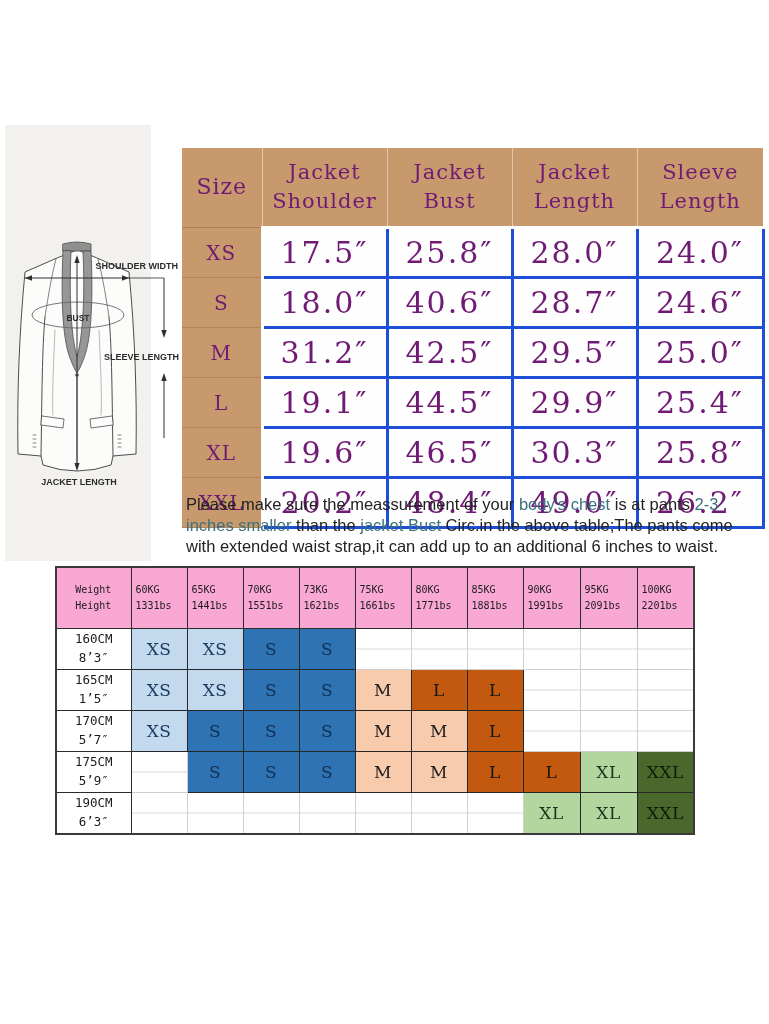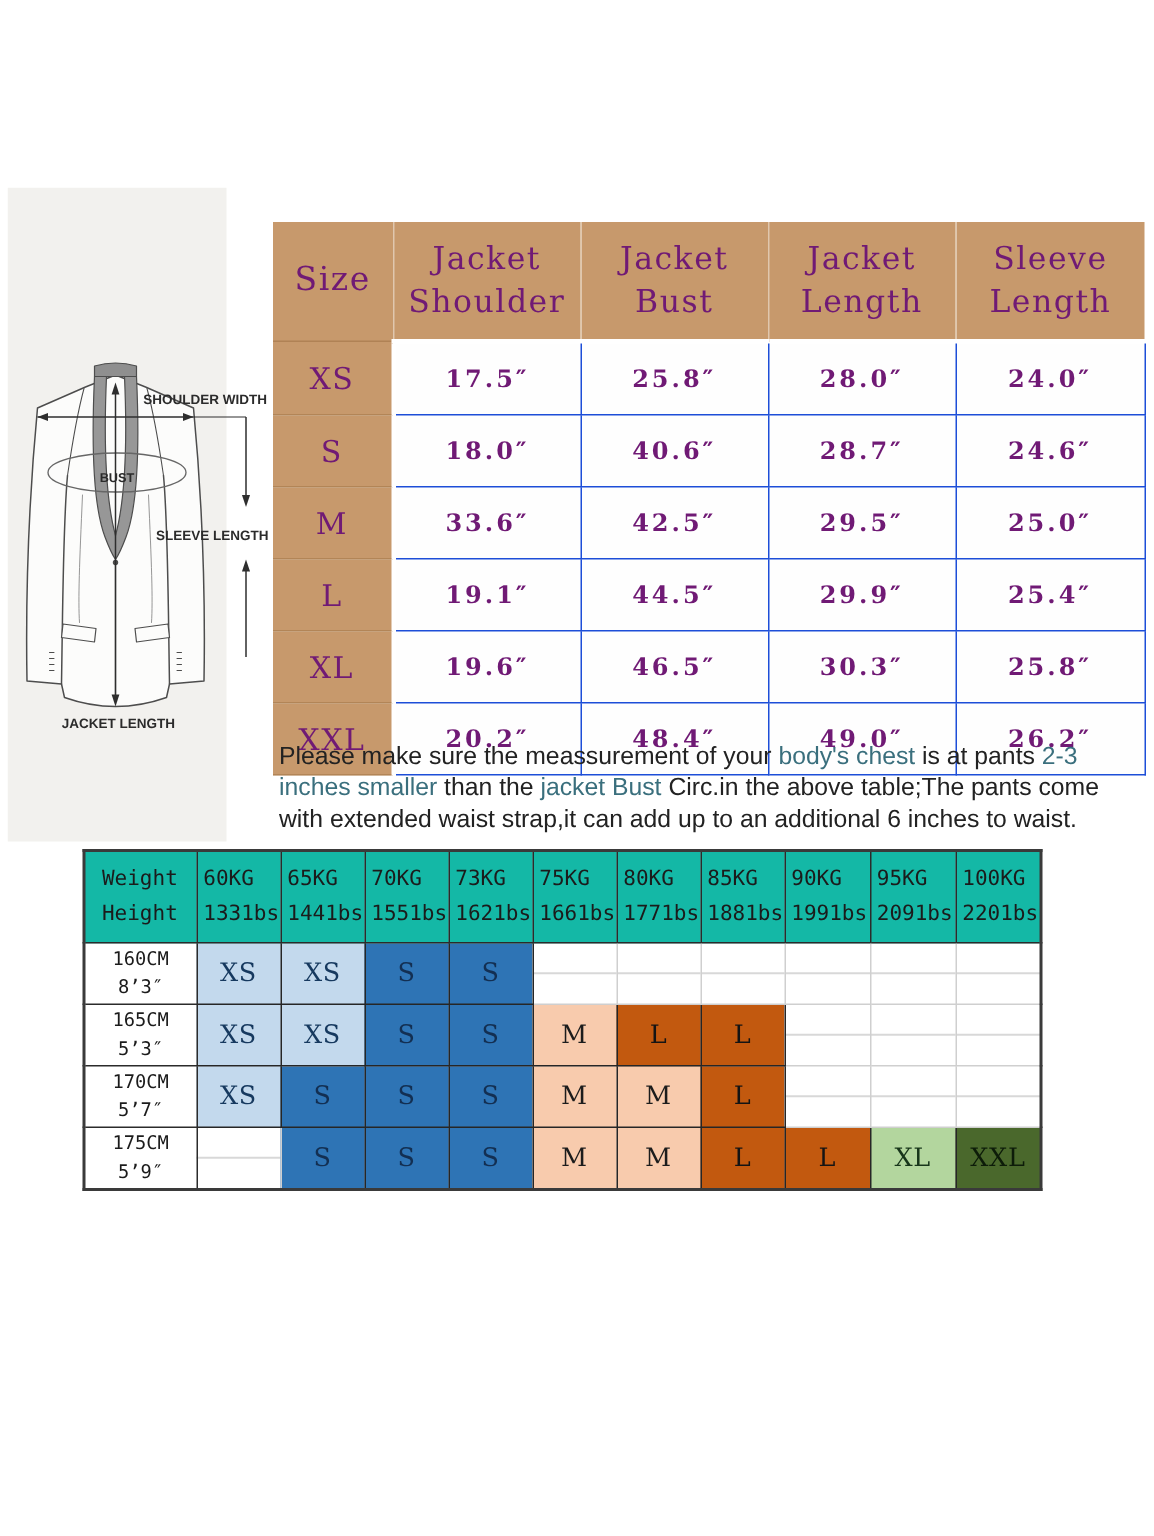--- a/index.html
+++ b/index.html
@@ -24,41 +24,40 @@
     border-bottom:3px solid #ffffff;
   }
   .size-table th.corner { font-size:22px; border-left:none; border-bottom:1px solid rgba(148,103,58,.45); }
   .size-table td { text-align:center; height:45px; }
   .size-table td.size-col {
     background:var(--tan,#C7996C); font-size:20px; letter-spacing:1px;
     border-bottom:1px solid rgba(148,103,58,.4);
     border-right:3px solid #ffffff;
   }
   .size-table td.val {
-    background:#FEFEFE; font-size:16px; letter-spacing:2px;
-    border:1px solid #1d4ed8;
-    font-weight:bold;
+    background:#FEFEFE; font-size:30px; letter-spacing:2px;
+    border:3px solid #1d4ed8;
   }
 
   
   .note {
     position:absolute; left:186px; top:494px; width:578px; margin:0;
     font-size:16.5px; line-height:1.28; color:#222222;
   }
   .note .hl { color:var(--hl,#3A6F7D); }
 
   
   .fit-table {
     position:absolute; left:55px; top:566px; width:638px;
     border-collapse:collapse; table-layout:fixed;
     border:2px solid #3a3a3a; color:#1b1b1b;
   }
   .fit-table th {
-    height:58px; font-weight:normal; background:#14b8a6;
-    font-family:"DejaVu Sans Mono", monospace; font-size:14px; line-height:1.65;
+    height:58px; font-weight:normal; background:#f9a8d4;
+    font-family:"DejaVu Sans Mono", monospace; font-size:10px; line-height:1.65;
     white-space:pre-line; text-align:left; padding-left:4px; vertical-align:middle;
     border:1.5px solid #2b2b2b;
   }
   .fit-table th.corner { text-align:center; padding-left:0; }
   .fit-table td.hlabel {
     font-family:"DejaVu Sans Mono", monospace; font-size:12.5px; line-height:1.5;
     white-space:pre-line; text-align:center; vertical-align:middle;
     border:1.5px solid #2b2b2b; background:#ffffff;
   }
   .fit-table td.cell { height:38px; border:1px solid #CFCFCF; background:#ffffff; }
@@ -151,21 +150,21 @@
         </tr>
         <tr>
           <td class="size-col">S</td>
           <td class="val">18.0″</td>
           <td class="val">40.6″</td>
           <td class="val">28.7″</td>
           <td class="val">24.6″</td>
         </tr>
         <tr>
           <td class="size-col">M</td>
-          <td class="val">33.6″</td>
+          <td class="val">31.2″</td>
           <td class="val">42.5″</td>
           <td class="val">29.5″</td>
           <td class="val">25.0″</td>
         </tr>
         <tr>
           <td class="size-col">L</td>
           <td class="val">19.1″</td>
           <td class="val">44.5″</td>
           <td class="val">29.9″</td>
           <td class="val">25.4″</td>
@@ -239,21 +238,21 @@
           <td class="cell filled" style="background: rgb(46, 116, 181); color: rgb(19, 47, 82);">S</td>
           <td class="cell empty"></td>
           <td class="cell empty"></td>
           <td class="cell empty"></td>
           <td class="cell empty"></td>
           <td class="cell empty"></td>
           <td class="cell empty"></td>
         </tr>
         <tr>
           <td class="hlabel">165CM
-5’3″</td>
+1’5″</td>
           <td class="cell filled" style="background: rgb(195, 217, 237); color: rgb(22, 57, 95);">XS</td>
           <td class="cell filled" style="background: rgb(195, 217, 237); color: rgb(22, 57, 95);">XS</td>
           <td class="cell filled" style="background: rgb(46, 116, 181); color: rgb(19, 47, 82);">S</td>
           <td class="cell filled" style="background: rgb(46, 116, 181); color: rgb(19, 47, 82);">S</td>
           <td class="cell filled" style="background: rgb(248, 203, 173); color: rgb(28, 28, 28);">M</td>
           <td class="cell filled" style="background: rgb(194, 89, 15); color: rgb(20, 20, 20);">L</td>
           <td class="cell filled" style="background: rgb(194, 89, 15); color: rgb(20, 20, 20);">L</td>
           <td class="cell empty"></td>
           <td class="cell empty"></td>
           <td class="cell empty"></td>
@@ -279,16 +278,30 @@
           <td class="cell filled" style="background: rgb(46, 116, 181); color: rgb(19, 47, 82);">S</td>
           <td class="cell filled" style="background: rgb(46, 116, 181); color: rgb(19, 47, 82);">S</td>
           <td class="cell filled" style="background: rgb(46, 116, 181); color: rgb(19, 47, 82);">S</td>
           <td class="cell filled" style="background: rgb(248, 203, 173); color: rgb(28, 28, 28);">M</td>
           <td class="cell filled" style="background: rgb(248, 203, 173); color: rgb(28, 28, 28);">M</td>
           <td class="cell filled" style="background: rgb(194, 89, 15); color: rgb(20, 20, 20);">L</td>
           <td class="cell filled" style="background: rgb(194, 89, 15); color: rgb(20, 20, 20);">L</td>
           <td class="cell filled" style="background: rgb(179, 214, 158); color: rgb(23, 53, 26);">XL</td>
           <td class="cell filled" style="background: rgb(74, 104, 44); color: rgb(13, 28, 9);">XXL</td>
         </tr>
+        <tr>
+          <td class="hlabel">190CM
+6’3″</td>
+          <td class="cell empty"></td>
+          <td class="cell empty"></td>
+          <td class="cell empty"></td>
+          <td class="cell empty"></td>
+          <td class="cell empty"></td>
+          <td class="cell empty"></td>
+          <td class="cell empty"></td>
+          <td class="cell filled" style="background: rgb(179, 214, 158); color: rgb(23, 53, 26);">XL</td>
+          <td class="cell filled" style="background: rgb(179, 214, 158); color: rgb(23, 53, 26);">XL</td>
+          <td class="cell filled" style="background: rgb(74, 104, 44); color: rgb(13, 28, 9);">XXL</td>
+        </tr>
       </tbody>
   </table>
 
 </div>
 
 </body></html>

